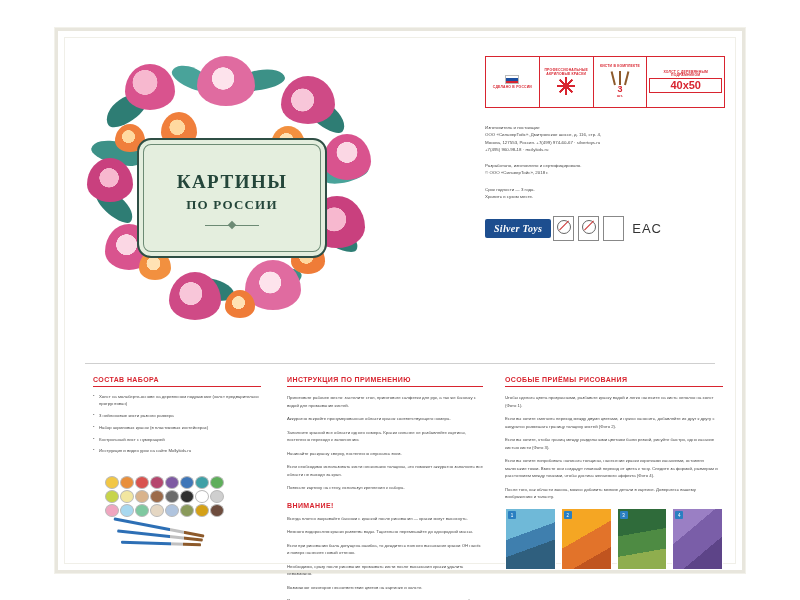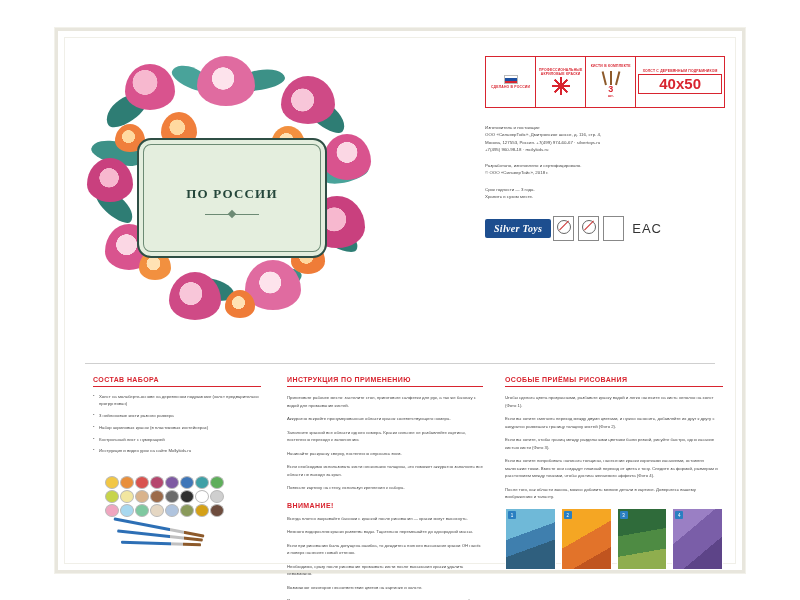--- a/index.html
+++ b/index.html
@@ -147,21 +147,21 @@
     content: "";
     position: absolute; inset: 0;
     background:
       linear-gradient(0deg, transparent 44%, #d8242f 44% 56%, transparent 56%),
       linear-gradient(90deg, transparent 44%, #d8242f 44% 56%, transparent 56%);
   }
   .sunburst:after { transform: rotate(45deg); }
   .sizebox {
     border: 1px solid #d8242f;
     padding: 1px 20px;
-    font-size: 15px;
+    font-size: 11px;
     font-weight: bold;
     color: #d8242f;
   }
 
   #legal {
     position: absolute;
     left: 420px; top: 86px;
     width: 250px;
     font-size: 4.4px;
     line-height: 1.65;
@@ -368,20 +368,21 @@
       <div class="petal" style="left:2px;top:112px;width:46px;height:44px;background:radial-gradient(circle at 48% 45%,#f7b8cf 0 28%,#c9407e 29% 100%);"></div>
 
       <div class="petal" style="left:76px;top:66px;width:36px;height:34px;background:radial-gradient(circle at 45% 45%,#ffd9a0 0 28%,#f07f3c 29% 100%);"></div>
       <div class="petal" style="left:186px;top:80px;width:34px;height:32px;background:radial-gradient(circle at 45% 45%,#ffe2b4 0 28%,#f2903f 29% 100%);"></div>
       <div class="petal" style="left:206px;top:196px;width:34px;height:32px;background:radial-gradient(circle at 45% 45%,#ffd9a0 0 28%,#ef7c38 29% 100%);"></div>
       <div class="petal" style="left:54px;top:204px;width:32px;height:30px;background:radial-gradient(circle at 45% 45%,#ffe2b4 0 28%,#f2903f 29% 100%);"></div>
       <div class="petal" style="left:30px;top:78px;width:30px;height:28px;background:radial-gradient(circle at 45% 45%,#ffd9a0 0 28%,#f07f3c 29% 100%);"></div>
       <div class="petal" style="left:140px;top:244px;width:30px;height:28px;background:radial-gradient(circle at 45% 45%,#ffe2b4 0 28%,#ef7c38 29% 100%);"></div>
 
       <div id="plaque">
+        <div class="t1">КАРТИНЫ</div>
         <div class="t2">ПО РОССИИ</div>
         <div class="orn"></div>
       </div>
     </div>
 
     <div id="badges">
       <div class="badge">
         <div class="flag"></div>
         <div class="cap">СДЕЛАНО
 В РОССИИ</div>

